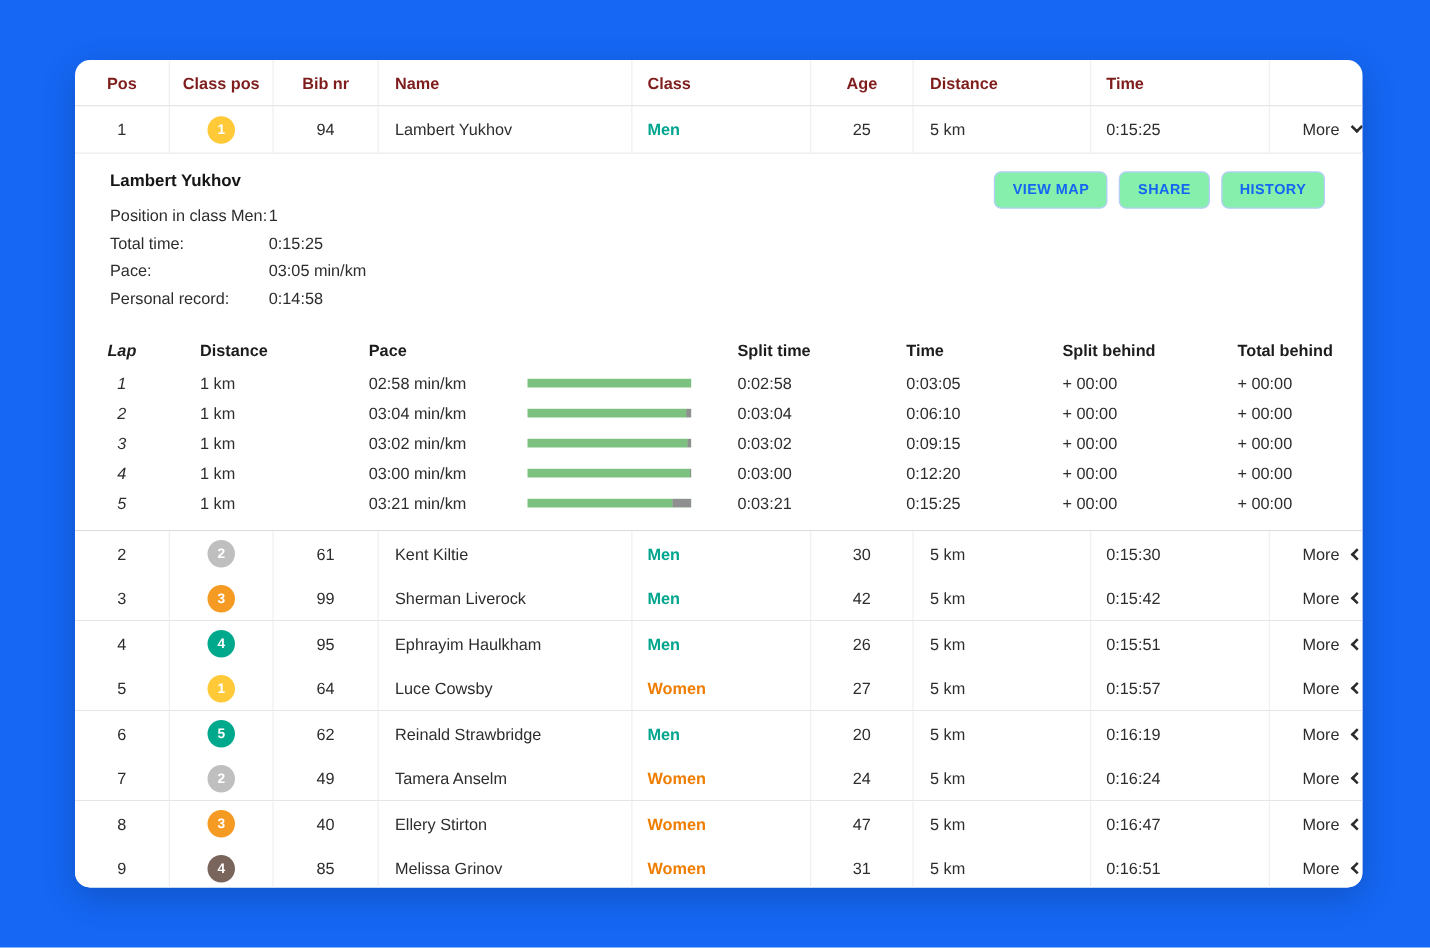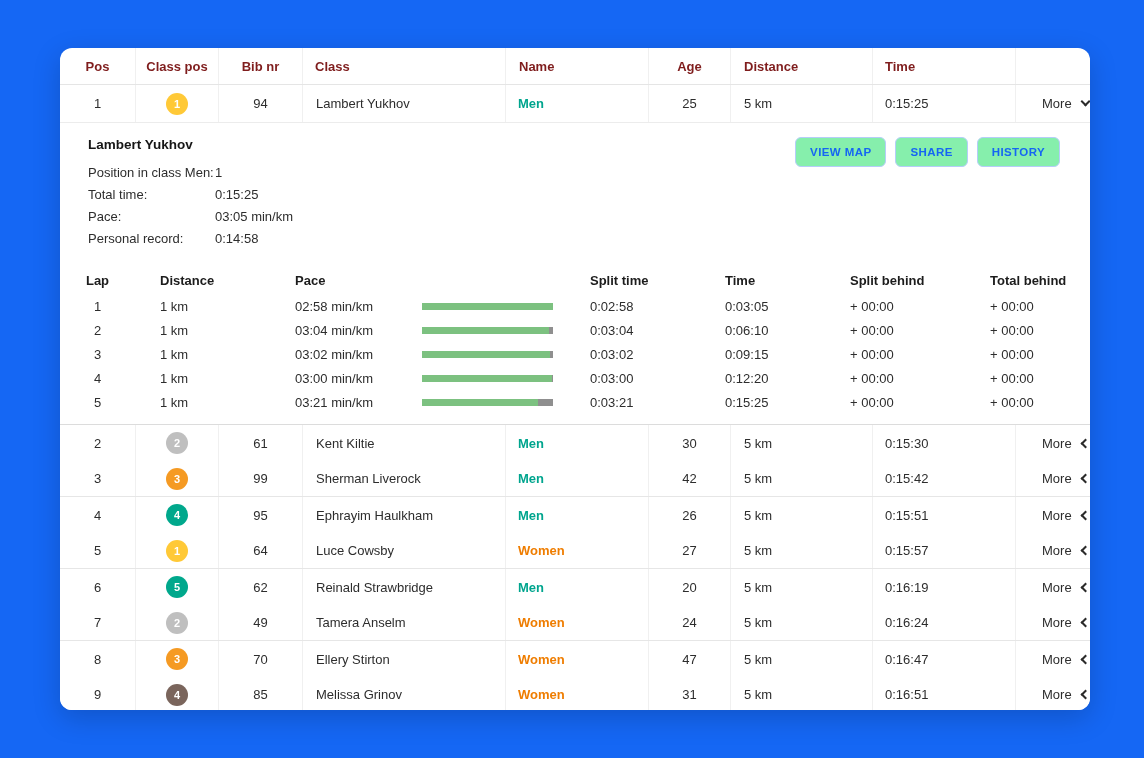--- a/index.html
+++ b/index.html
@@ -58,38 +58,38 @@
   }
   
   .laps { margin-top:12px; }
   .laphead, .laprow {
     display:grid;
     grid-template-columns:75px 135px 135px 160px 135px 125px 140px 1fr;
     align-items:center;
   }
   .laphead { height:28px; font-weight:700; font-size:13px; color:#1c1c1c; }
   .laprow  { height:24px; font-size:13px; color:#2d2d2d; }
-  .l-c { text-align:center; }
+  .l-c { text-align:center;font-style:italic; }
   .l-p { padding-left:25px; }
   .l-bar { padding-left:17px; }
   .bar { position:relative; width:131px; height:7px; background:#a9d7ac; overflow:hidden; }
   .bar .fill   { position:absolute; left:0; top:0; height:100%; background:#7cc180; }
   .bar .behind { position:absolute; right:0; top:0; height:100%; background:#8f8f8f; }
 </style>
 </head>
 <body style="background: rgb(21, 103, 244);">
 
 <div class="card">
 
   <div class="grid-row thead">
     <div class="cell ta-c">Pos</div>
     <div class="cell v ta-c">Class pos</div>
     <div class="cell v ta-c">Bib nr</div>
+    <div class="cell v pl13">Name</div>
     <div class="cell v pl12">Class</div>
-    <div class="cell v pl13">Name</div>
     <div class="cell v ta-c">Age</div>
     <div class="cell v pl13">Distance</div>
     <div class="cell v pl12">Time</div>
     <div class="cell v"></div>
   </div>
 
   <div class="grid-row exprow">
     <div class="cell ta-c">1</div>
     <div class="cell v ta-c">
       <span class="badge" id="exp-badge" style="background: rgb(255, 201, 55);">1</span>
@@ -330,21 +330,21 @@
       <span>More</span>
       <span class="chev chev-left"></span>
     </div>
   </div>
 
   <div class="grid-row rrow">
     <div class="cell ta-c">8</div>
     <div class="cell v ta-c">
       <span class="badge" style="background: rgb(245, 154, 35);">3</span>
     </div>
-    <div class="cell v ta-c">70</div>
+    <div class="cell v ta-c">40</div>
     <div class="cell v pl13">Ellery Stirton</div>
     <div class="cell v pl12 class-name" style="color: rgb(239, 125, 0);">Women</div>
     <div class="cell v ta-c">47</div>
     <div class="cell v pl13">5 km</div>
     <div class="cell v pl12">0:16:47</div>
     <div class="cell v pl10 more">
       <span>More</span>
       <span class="chev chev-left"></span>
     </div>
   </div>

